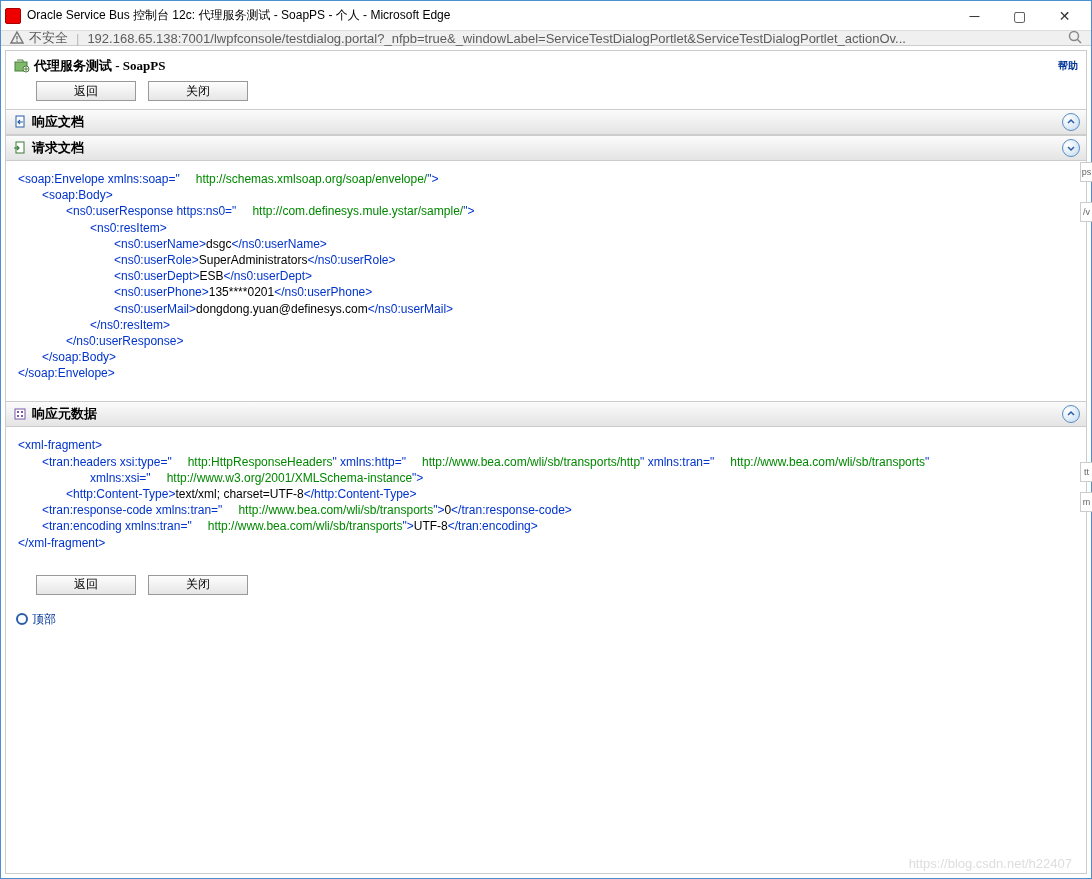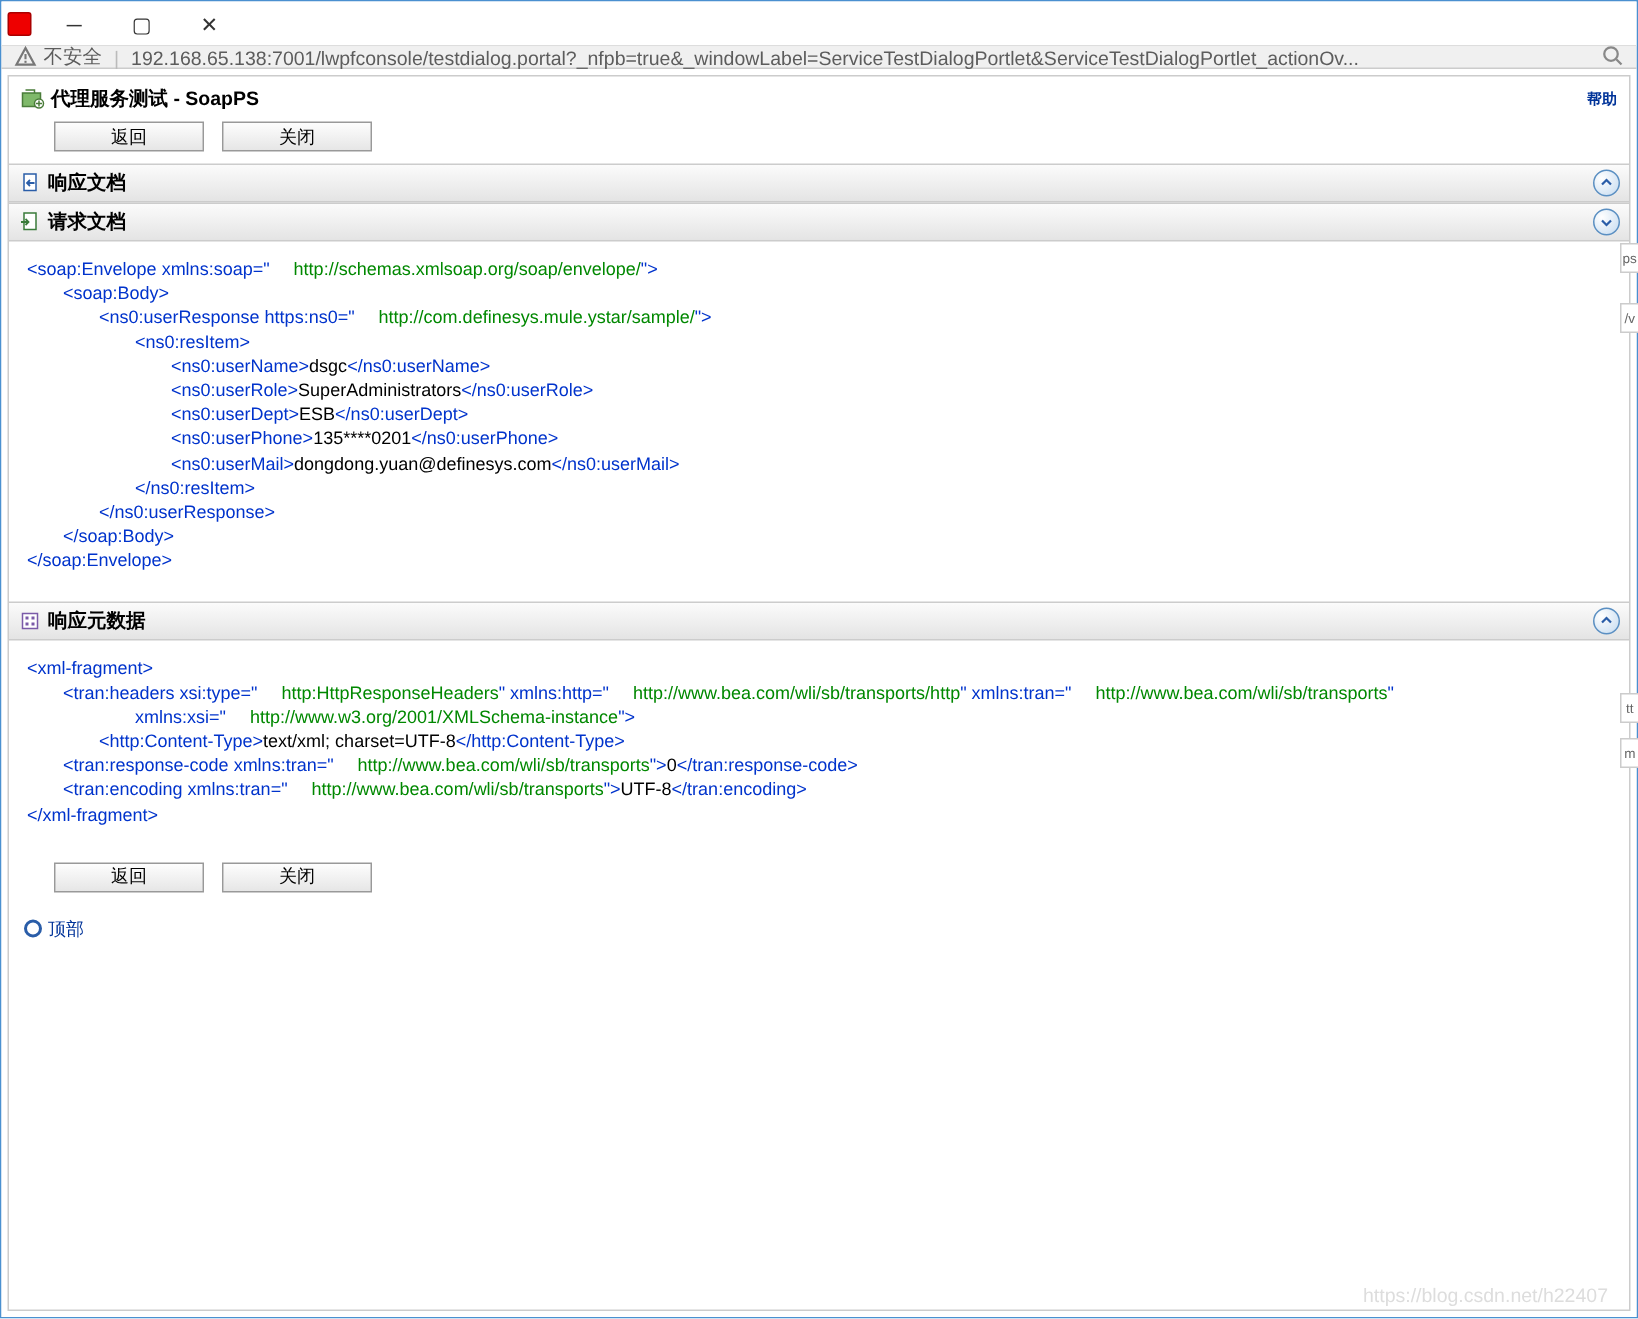--- a/index.html
+++ b/index.html
@@ -18,21 +18,21 @@
 .addrbar .sep { margin: 0 8px; color: #bbb; }
 .addrbar .url { flex: 1; overflow: hidden; text-overflow: ellipsis; white-space: nowrap; }
 .addrbar .mag { margin-left: 6px; color: #888; }
 
 .content-frame { flex: 1; padding: 4px; background: #fff; display: flex; flex-direction: column; overflow: hidden; }
 .inner-panel { border: 1px solid #ccc; flex: 1; background: #fff; padding: 0; overflow: auto; }
 
 .page-header { display: flex; align-items: center; padding: 6px 8px 2px 8px; }
 .page-header .ph-icon { width: 16px; height: 14px; margin-right: 4px; }
 .page-header .ph-icon svg { display: block; }
-.page-header .ph-title { font-weight: bold; font-size: 13px; color: #000; }
+.page-header .ph-title { font-weight: bold; font-size: 13px; color: #000; font-family: Liberation Serif, serif; }
 .page-header .spacer { flex: 1; }
 .help-link { color: #003399; font-size: 10px; font-weight: bold; text-decoration: none; }
 
 .btn-row { padding: 4px 8px 8px 30px; display: flex; gap: 12px; }
 .btn { width: 100px; height: 20px; border: 1px solid #999; background: linear-gradient(#fdfdfd,#e6e6e6); font-size: 12px; cursor: pointer; }
 
 .section-header { height: 26px; background: linear-gradient(#fbfbfb, #e4e4e4); border-top: 1px solid #ccc; border-bottom: 1px solid #ccc; display: flex; align-items: center; padding: 0 6px; }
 .section-header .sh-icon { width: 16px; height: 14px; margin-right: 4px; display: inline-flex; align-items: center; justify-content: center; }
 .section-header .sh-title { font-weight: bold; font-size: 13px; color: #000; flex: 1; }
 .section-header .toggle-btn { width: 18px; height: 18px; border-radius: 50%; border: 1px solid #5a8fc2; background: radial-gradient(circle at 30% 30%, #fff, #c5dbf0); display: flex; align-items: center; justify-content: center; cursor: pointer; }
@@ -54,20 +54,21 @@
 
 .watermark { position: absolute; right: 20px; bottom: 8px; color: #ddd; font-size: 13px; pointer-events: none; }
 </style>
 </head>
 <body>
 
 <div class="window">
 
   <div class="titlebar">
     <span class="app-icon"></span>
+    <span class="title-text">Oracle Service Bus 控制台 12c: 代理服务测试 - SoapPS - 个人 - Microsoft Edge</span>
     <div class="win-controls">
       <div class="win-btn">─</div>
       <div class="win-btn">▢</div>
       <div class="win-btn close">✕</div>
     </div>
   </div>
 
   <div class="addrbar">
     <span class="warn-icon">
       <svg width="16" height="16" viewBox="0 0 16 16">

